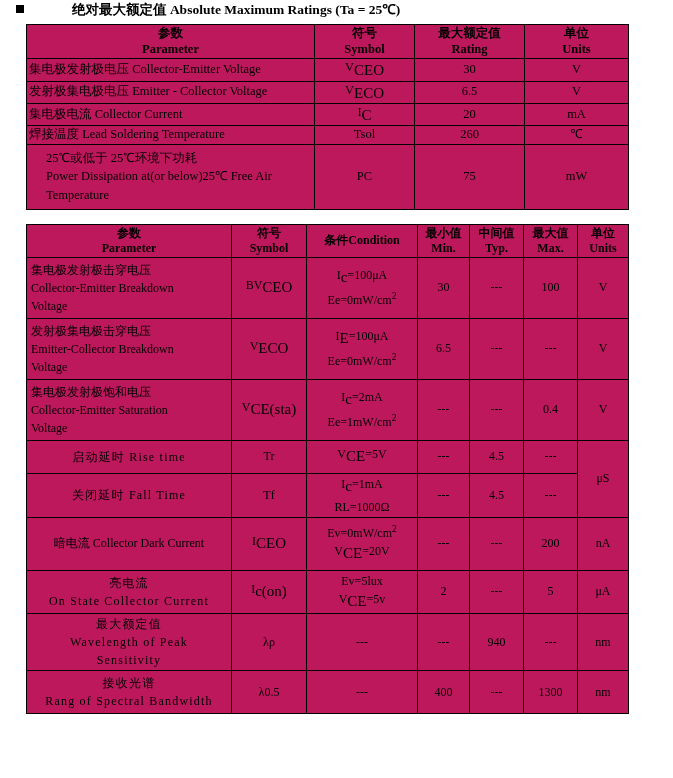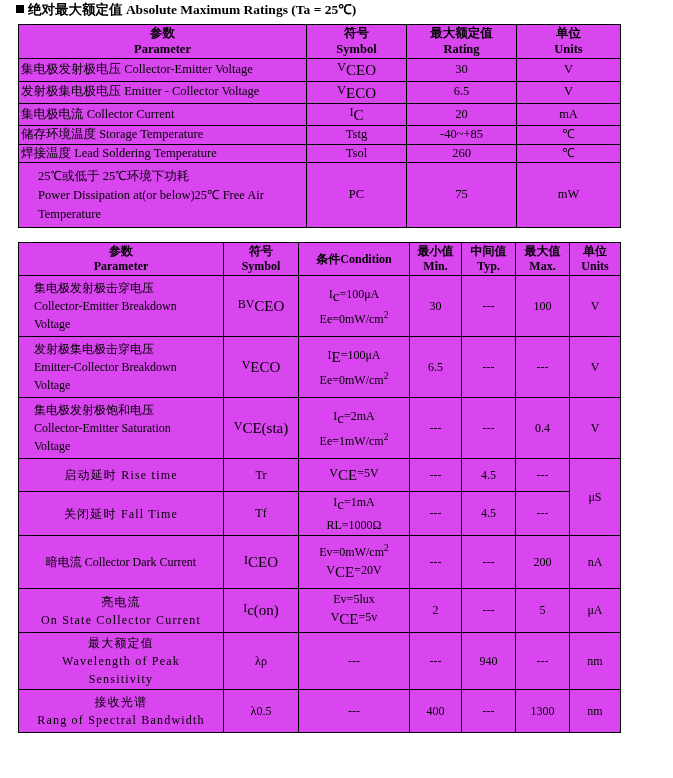--- a/index.html
+++ b/index.html
@@ -21,38 +21,39 @@
     padding: 0;
     box-sizing: border-box;
   }
   .section-heading {
     display: flex;
     align-items: baseline;
     font-size: 13.5px;
     font-weight: bold;
     margin: 0 0 5px 16px;
     letter-spacing: 0px;
+    gap: 44px;
   }
   .heading-bullet {
     display: inline-block;
     width: 8px;
     height: 8px;
     background: #000;
     margin-right: 4px;
     position: relative;
     top: -1px;
   }
   .heading-text {
     white-space: pre;
   }
   table.spec {
     border-collapse: collapse;
     table-layout: fixed;
-    margin-left: 18px;
-    background: #d946ef;
+    margin-left: 26px;
+    background: #be185d;
   }
   table.spec td, table.spec th {
     border: 1px solid #000;
     font-size: 12.5px;
     text-align: center;
     vertical-align: middle;
     padding: 1px 2px;
     line-height: 1.25;
   }
   .hdr {
@@ -77,21 +78,21 @@
 
   
   #table-eo { width: 602px; }
   #table-eo td { font-size: 12px; }
   #table-eo td.pname {
     text-align: center;
     line-height: 1.35;
   }
   #table-eo td.pname.left2 {
     text-align: left;
-    padding-left: 15px;
+    padding-left: 4px;
   }
   .cond-line { display: block; line-height: 1.5; }
   .mono-wide { letter-spacing: 1.2px; }
   .gap { height: 14px; }
 </style>
 </head>
 <body>
 
 <div class="page">
 
@@ -142,26 +143,20 @@
       </tr>
 
       <tr>
         <td class="param-cell">集电极电流 Collector Current</td>
         <td><span>I</span><span class="sub">C</span></td>
         <td>20</td>
         <td>mA</td>
       </tr>
 
 
-      <tr>
-        <td class="param-cell">储存环境温度 Storage Temperature</td>
-        <td>Tstg</td>
-        <td>-40~+85</td>
-        <td>℃</td>
-      </tr>
 
       <tr>
         <td class="param-cell">焊接温度 Lead Soldering Temperature</td>
         <td>Tsol</td>
         <td>260</td>
         <td>℃</td>
       </tr>
 
       <tr>
         <td class="param-left" style="height:62px">

